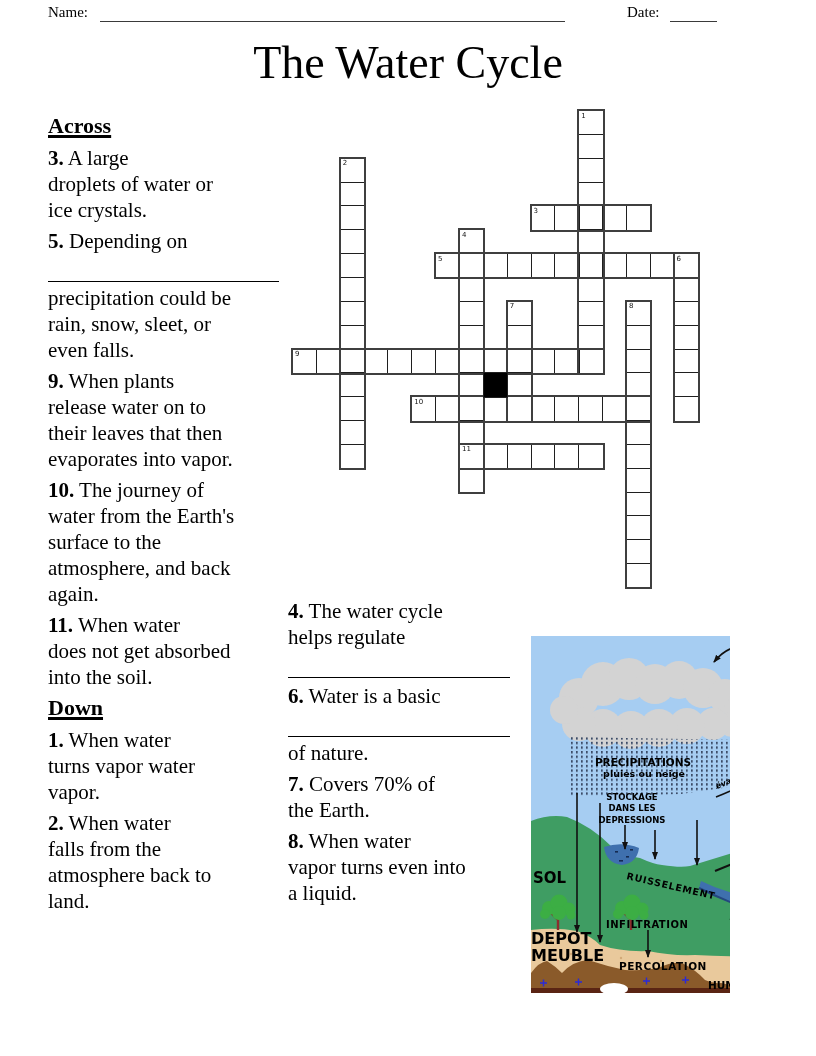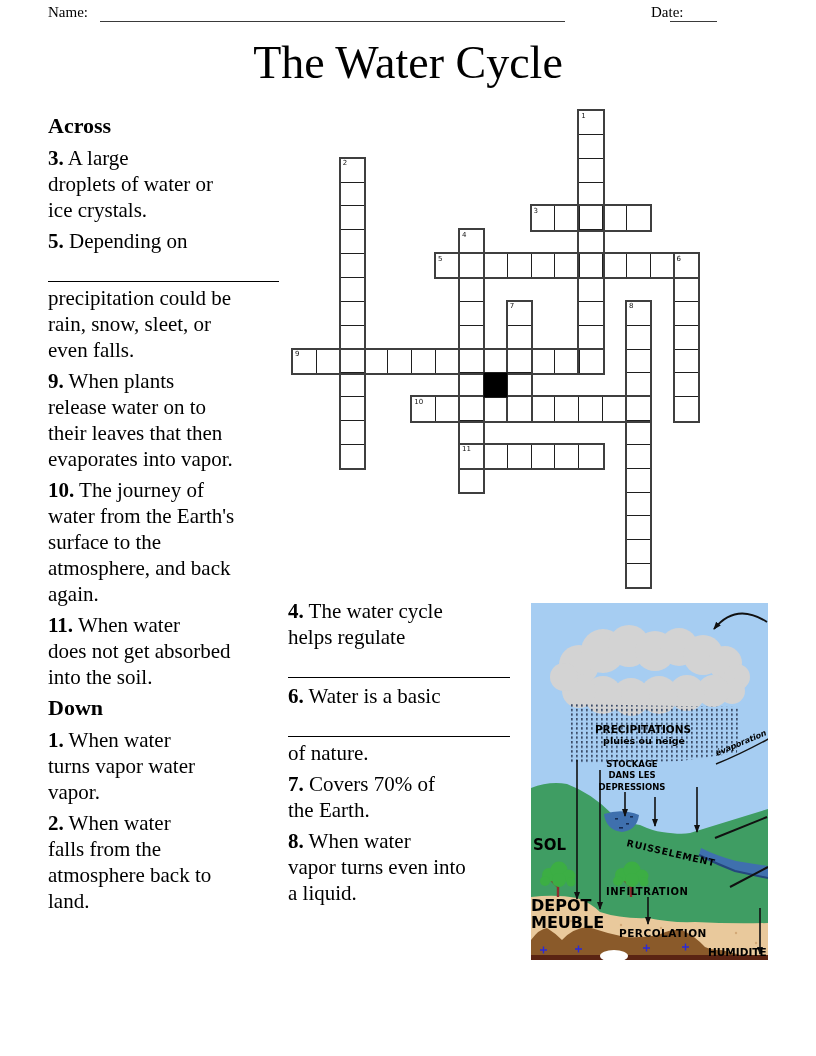--- a/index.html
+++ b/index.html
@@ -7,43 +7,43 @@
         font-family:"Liberation Serif",serif;color:#000;}
   
   .hdr-label{position:absolute;font-family:Liberation Serif, serif;font-size:15px;top:4px;}
   .hdr-line{position:absolute;top:6px;height:15px;border-bottom:1.6px solid #3a3a3a;}
   .title{position:absolute;left:0;top:36px;width:816px;text-align:center;
          font-size:46px;font-family:"Liberation Serif",serif;}
   
   .clue-col{position:absolute;font-size:21px;line-height:26px;}
   #left-col{left:48px;top:113px;width:231px;}
   #mid-col{left:288px;top:598px;width:222px;}
-  .clue-heading{font-size:22px;font-weight:bold;
+  .clue-heading{font-size:22px;font-weight:bold;text-decoration:underline;
                 text-decoration-thickness:2.5px;margin:0 0 6px 0;}
   #down-heading{margin-top:5px;}
   .clue{margin-bottom:5px;}
   .clue-line b{font-weight:bold;}
   .blank{height:27px;border-bottom:1.6px solid #000;margin-bottom:3px;width:100%;}
   
   .xw-cell{position:absolute;width:25.4px;height:25.4px;box-sizing:border-box;
            border:1.4px solid #1f1f1f;background:#fff;z-index:2;}
   .xw-cell.black{background:#000;z-index:3;}
   .xw-outline{position:absolute;box-sizing:border-box;border:2px solid #3f3f3f;z-index:3;pointer-events:none;}
   .xw-num{position:absolute;font-family:"DejaVu Sans",sans-serif;font-size:7px;line-height:7px;
           left:2px;top:1.5px;z-index:4;color:#111;}
   
-  .illu{position:absolute;left:531px;top:603px;width:237px;height:357px;overflow:hidden;text-decoration:underline;}
+  .illu{position:absolute;left:531px;top:636px;width:199px;height:357px;overflow:hidden;text-decoration:underline;}
 </style>
 </head>
 <body>
 <div class="page">
 
   <span class="hdr-label" style="left:48px">Name:</span>
   <div class="hdr-line" style="left:100px;width:465px"></div>
-  <span class="hdr-label" style="left:651px">Date:</span>
+  <span class="hdr-label" style="left:627px">Date:</span>
   <div class="hdr-line" style="left:670px;width:47px"></div>
 
   <div class="title">The Water Cycle</div>
 
   <div class="clue-col" id="left-col">
     <div class="clue-heading">Across</div>
     <div id="across-list">
         <div class="clue">
           <div class="clue-line"><b>3.</b> A large</div>
           <div class="clue-line">droplets of water or</div>

